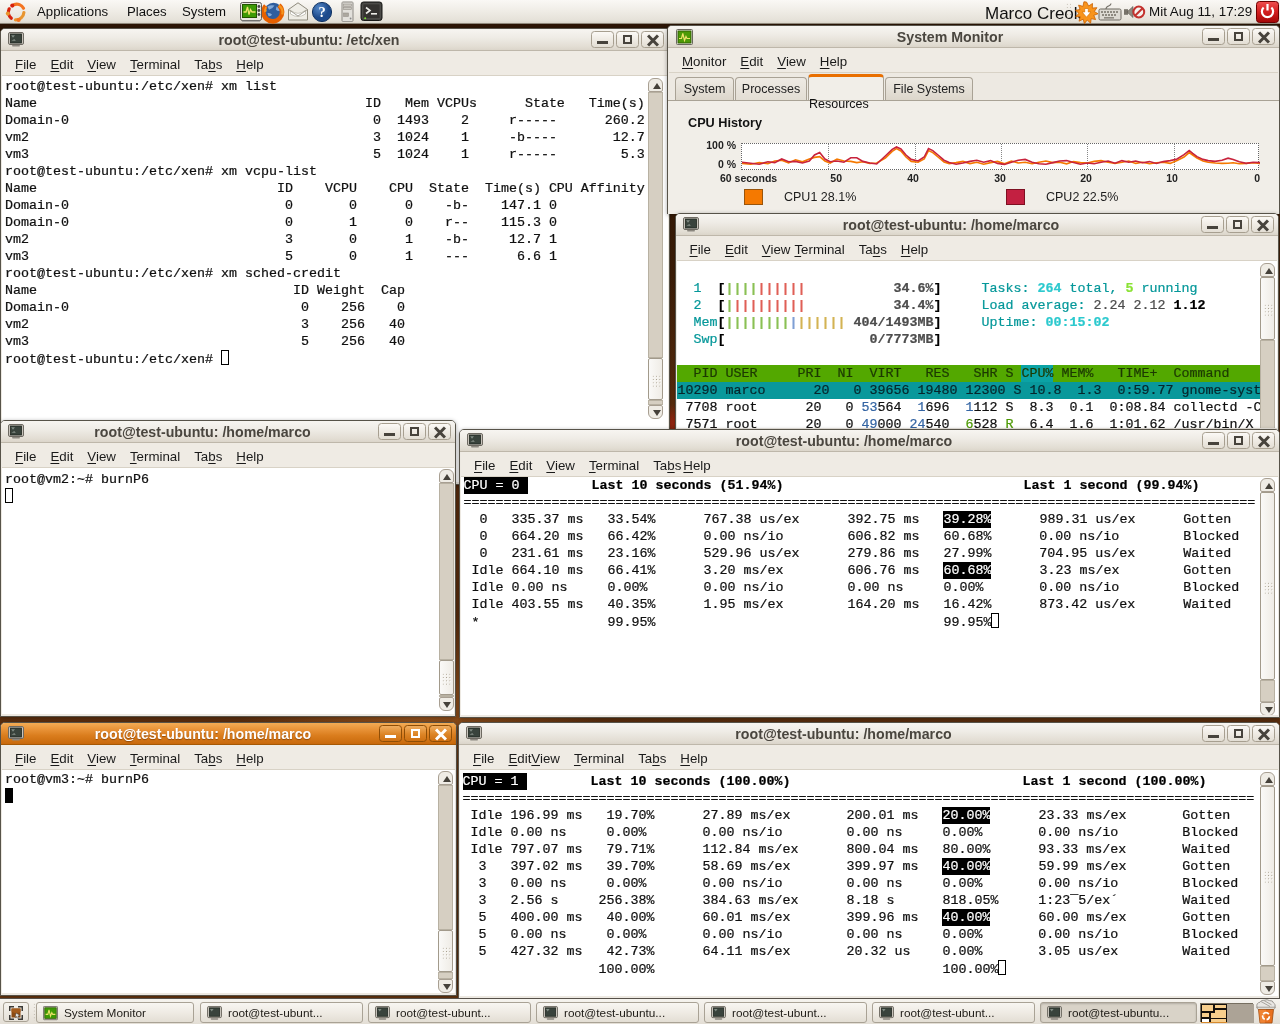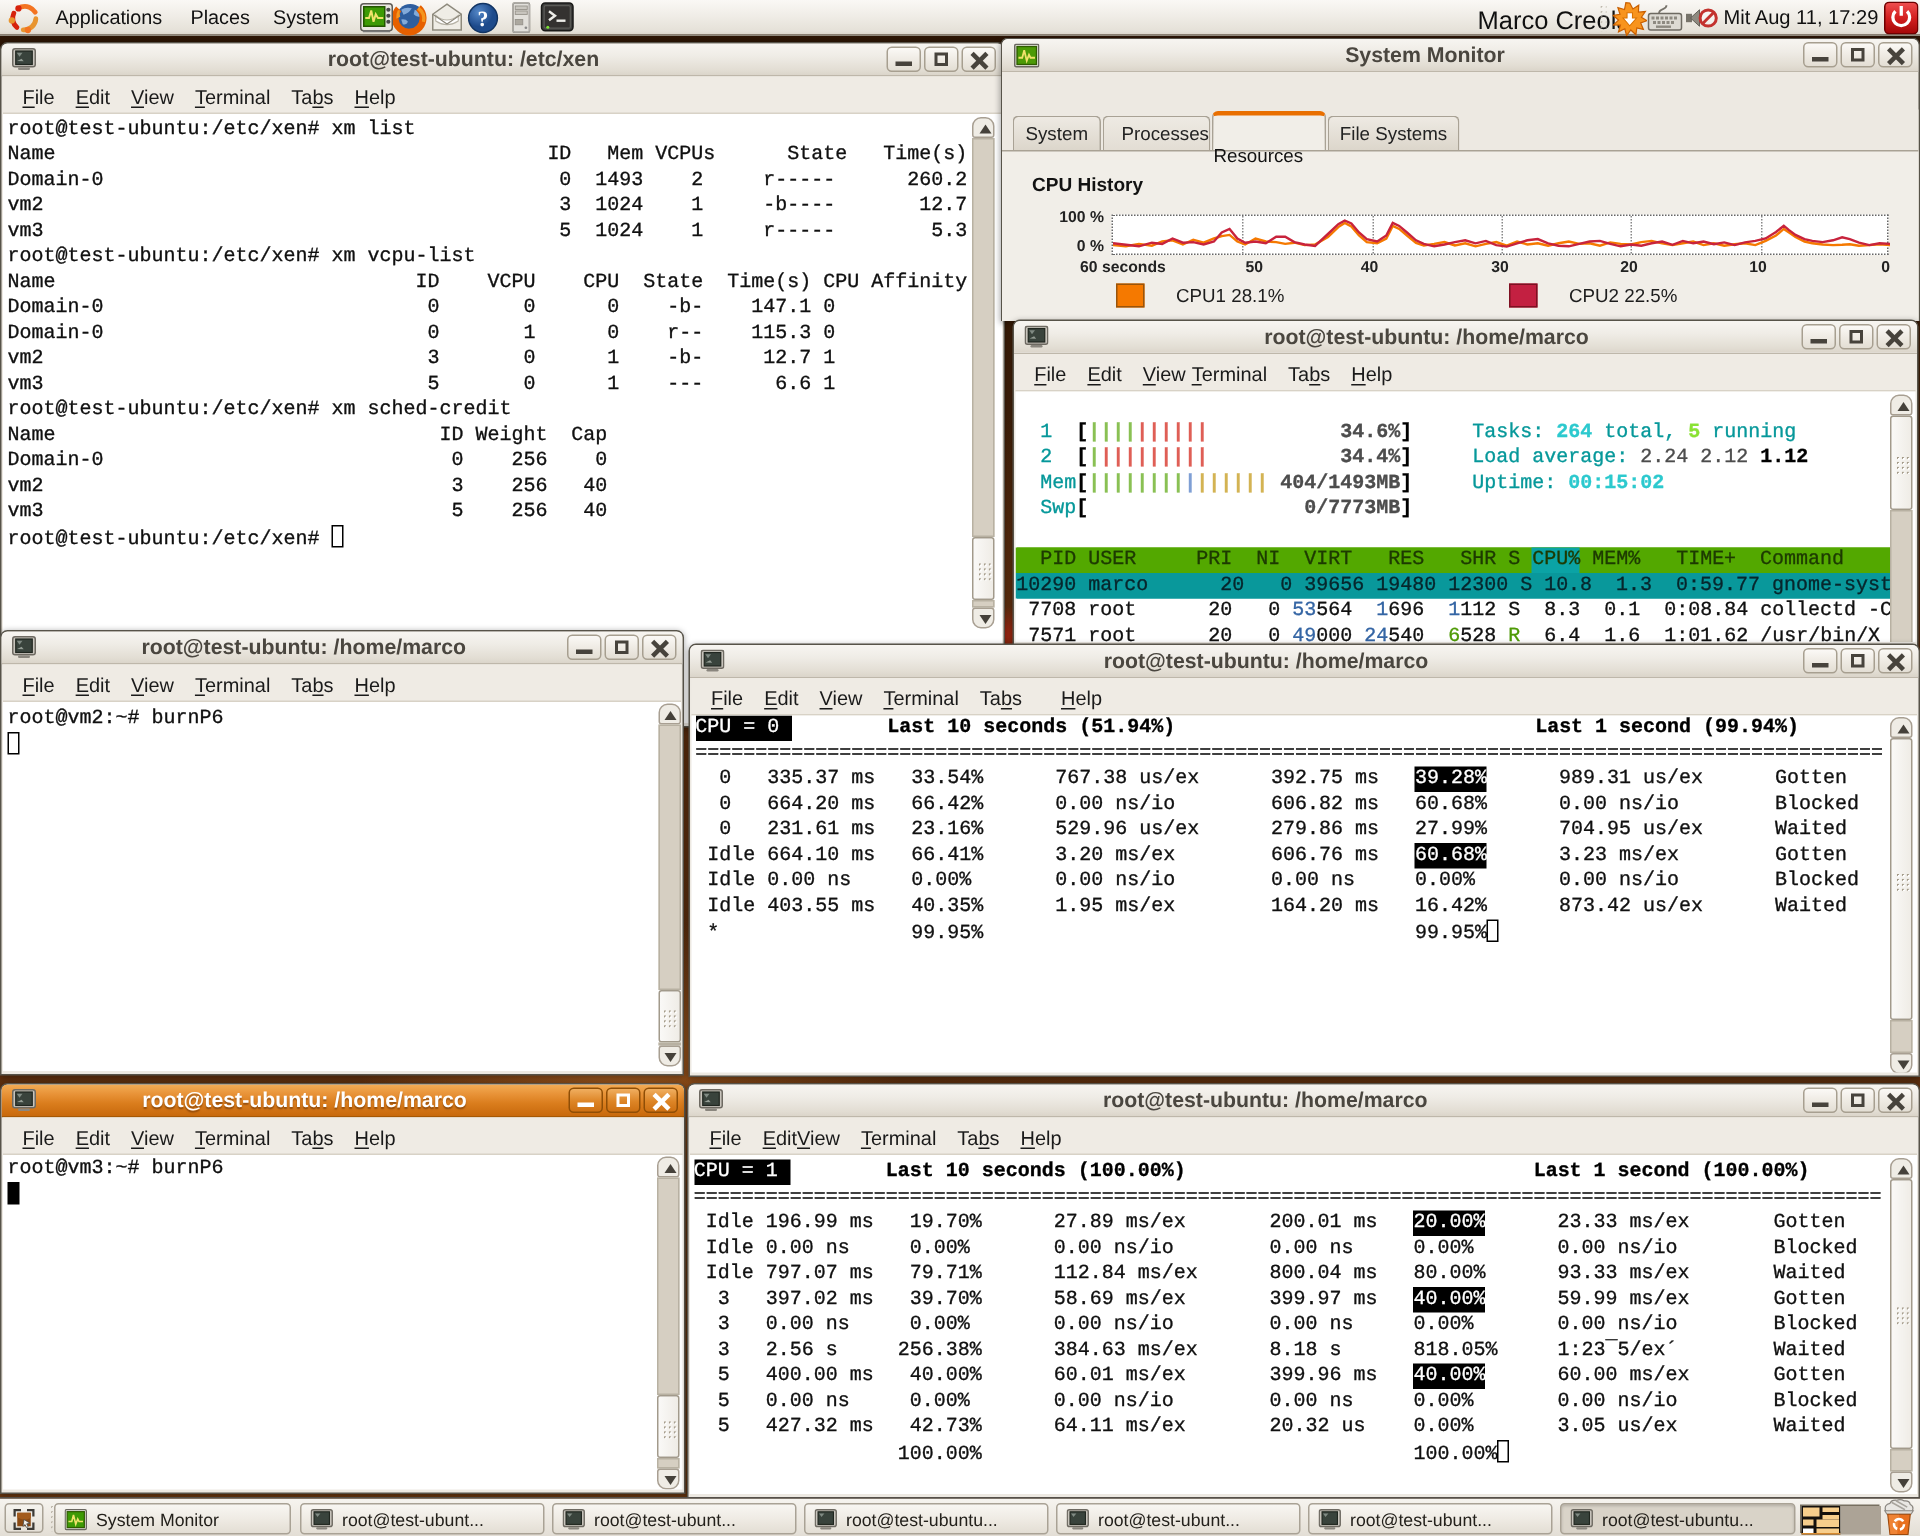--- a/index.html
+++ b/index.html
@@ -234,23 +234,24 @@
         <i class="gmin"></i>
       </span>
       <span class="wbtn" style="left:559px;top:2px">
         <i class="gmax"></i>
       </span>
       <span class="wbtn" style="left:584px;top:2px">
         <i class="gclo1"></i>
         <i class="gclo2"></i>
       </span>
     </div>
+    <div class="mbar" style="top:22px"><span style="margin-left:13px"><u>M</u>onitor</span><span style="margin-left:14px"><u>E</u>dit</span><span style="margin-left:14px"><u>V</u>iew</span><span style="margin-left:14px"><u>H</u>elp</span></div>
     <div style="position:absolute;left:0;right:0;top:47px;bottom:0;background:#EDE9E2">
       <div style="position:absolute;left:7px;top:4px;width:59px;height:23px;background:linear-gradient(180deg,#EEEAE3,#DCD6CB);border:1px solid #A9A295;border-bottom:none;border-radius:4px 4px 0 0;text-align:center;font-size:12.5px;color:#222;padding-top:4px">System</div>
-      <div style="position:absolute;left:67px;top:4px;width:72px;height:36px;background:linear-gradient(180deg,#EEEAE3,#DCD6CB);border:1px solid #A9A295;border-bottom:none;border-radius:4px 4px 0 0;text-align:right;font-size:12.5px;color:#222;padding-top:4px">Processes</div>
+      <div style="position:absolute;left:67px;top:4px;width:72px;height:36px;background:linear-gradient(180deg,#EEEAE3,#DCD6CB);border:1px solid #A9A295;border-bottom:none;border-radius:4px 4px 0 0;text-align:center;font-size:12.5px;color:#222;padding-top:4px">Processes</div>
       <div style="position:absolute;left:140px;top:1px;width:76px;height:26px;background:#F1EEE8;border:1px solid #A9A295;border-bottom:none;border-top:3px solid #E96F00;border-radius:4px 4px 0 0;z-index:3;text-align:left;font-size:12.5px;color:#111;padding-top:20px">Resources</div>
       <div style="position:absolute;left:217px;top:4px;width:88px;height:23px;background:linear-gradient(180deg,#EEEAE3,#DCD6CB);border:1px solid #A9A295;border-bottom:none;border-radius:4px 4px 0 0;text-align:center;font-size:12.5px;color:#222;padding-top:4px">File Systems</div>
       <div style="position:absolute;left:0;right:0;top:27px;height:114px;border-top:1px solid #A9A295;background:#F1EEE8"></div>
       <div style="position:absolute;left:20px;top:43px;font-size:12.7px;font-weight:bold;color:#121212;z-index:4">CPU History</div>
       <div style="position:absolute;left:73px;top:70px;width:518px;height:27px;background:#fff;border:1px dotted #666;z-index:4">
         <i style="position:absolute;left:86.3px;top:0;bottom:0;border-left:1px dotted #888"></i>
         <i style="position:absolute;left:172.7px;top:0;bottom:0;border-left:1px dotted #888"></i>
         <i style="position:absolute;left:259.0px;top:0;bottom:0;border-left:1px dotted #888"></i>
         <i style="position:absolute;left:345.3px;top:0;bottom:0;border-left:1px dotted #888"></i>
         <i style="position:absolute;left:431.7px;top:0;bottom:0;border-left:1px dotted #888"></i>
@@ -374,21 +375,21 @@
         <i class="gmin"></i>
       </span>
       <span class="wbtn" style="left:767px;top:2px">
         <i class="gmax"></i>
       </span>
       <span class="wbtn" style="left:792px;top:2px">
         <i class="gclo1"></i>
         <i class="gclo2"></i>
       </span>
     </div>
-    <div class="mbar" style="top:22px"><span style="margin-left:13px"><u>F</u>ile</span><span style="margin-left:14px"><u>E</u>dit</span><span style="margin-left:14px"><u>V</u>iew</span><span style="margin-left:14px"><u>T</u>erminal</span><span style="margin-left:14px">Ta<u>b</u>s</span><span style="margin-left:26px"><u>H</u>elp</span></div>
+    <div class="mbar" style="top:22px"><span style="margin-left:13px"><u>F</u>ile</span><span style="margin-left:14px"><u>E</u>dit</span><span style="margin-left:14px"><u>V</u>iew</span><span style="margin-left:14px"><u>T</u>erminal</span><span style="margin-left:14px">Ta<u>b</u>s</span><span style="margin-left:2px"><u>H</u>elp</span></div>
     <div class="cont" style="left:1px;right:1px;top:47px;bottom:2px">
       <pre style="left:2.5px;top:0px"><span class="inv">CPU = 0 </span>        <b>Last 10 seconds (51.94%)</b>                              <b>Last 1 second (99.94%)</b>
 ===================================================================================================
   0   335.37 ms   33.54%      767.38 us/ex      392.75 ms   <span class="inv">39.28%</span>      989.31 us/ex      Gotten
   0   664.20 ms   66.42%      0.00 ns/io        606.82 ms   60.68%      0.00 ns/io        Blocked
   0   231.61 ms   23.16%      529.96 us/ex      279.86 ms   27.99%      704.95 us/ex      Waited
  Idle 664.10 ms   66.41%      3.20 ms/ex        606.76 ms   <span class="inv">60.68%</span>      3.23 ms/ex        Gotten
  Idle 0.00 ns     0.00%       0.00 ns/io        0.00 ns     0.00%       0.00 ns/io        Blocked
  Idle 403.55 ms   40.35%      1.95 ms/ex        164.20 ms   16.42%      873.42 us/ex      Waited
  *                99.95%                                    99.95%<span class="cur"></span></pre>

